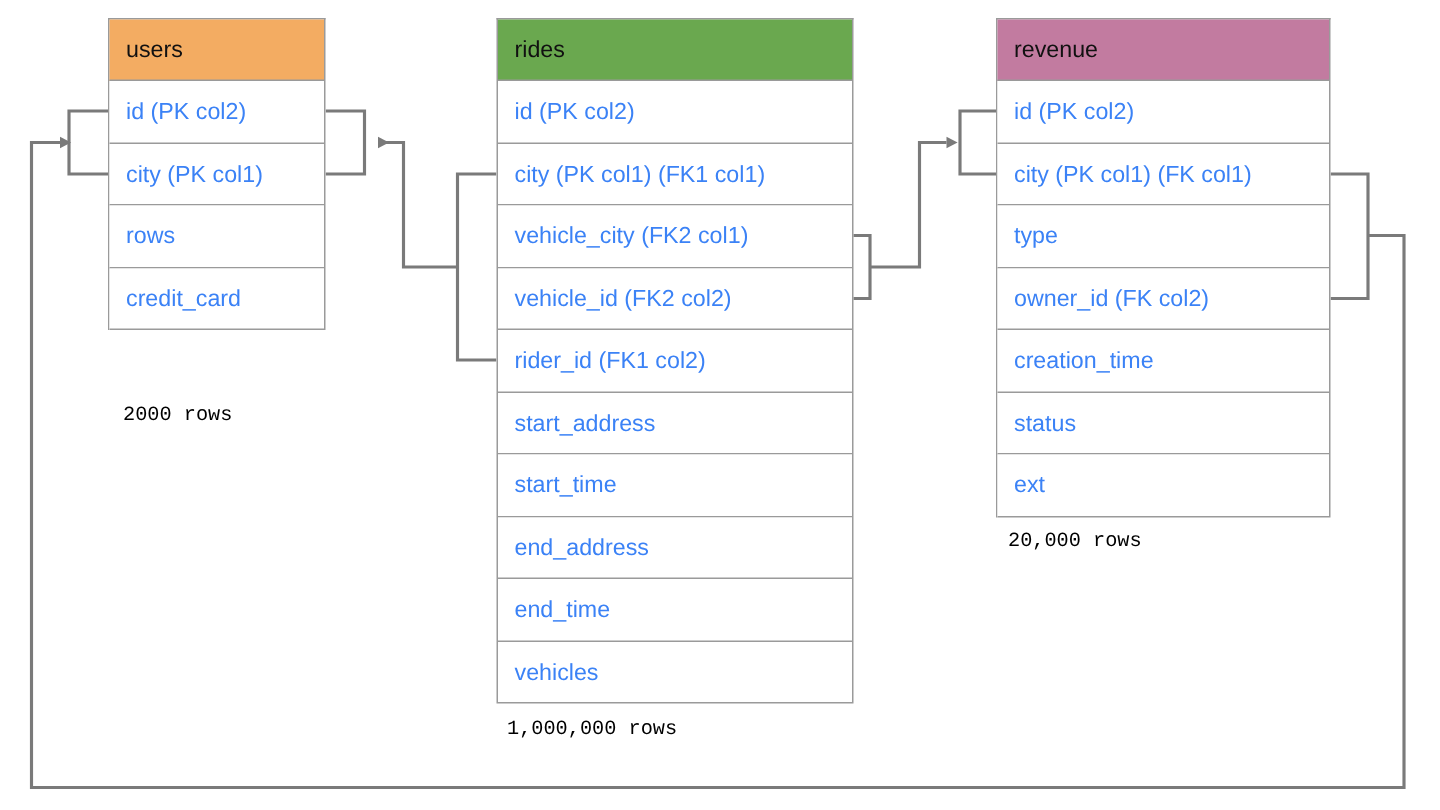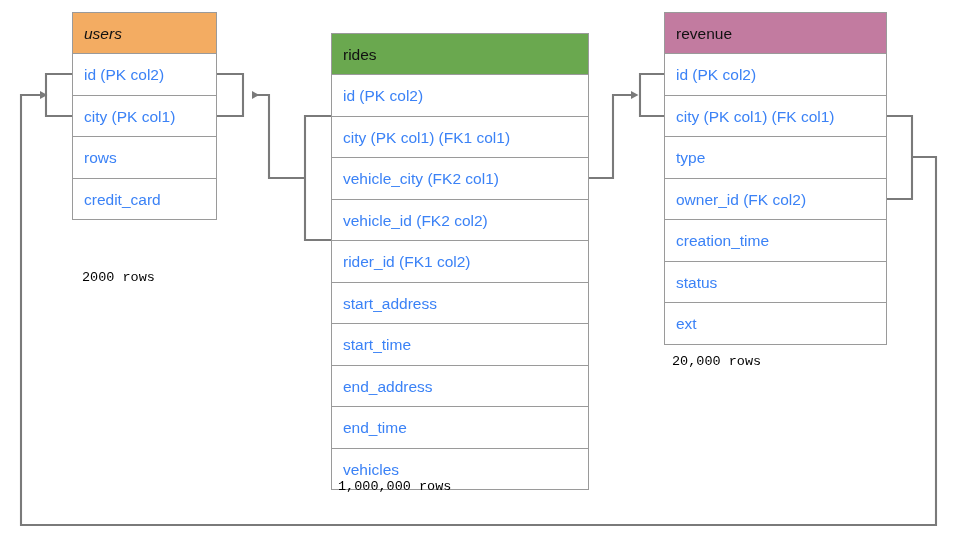--- a/index.html
+++ b/index.html
@@ -97,29 +97,29 @@
 
       <path d="M580,178 L613,178 L613,95 L631,95" marker-end="url(#arrowR)"></path>
 
       <path d="M887,116 L912,116 L912,199 L887,199"></path>
 
       <path d="M912,157 L936,157 L936,525 L21,525 L21,95 L40,95" marker-end="url(#arrowR)"></path>
     </g>
   </svg>
 
   <div class="table-card" style="left:72px; top:12px; width:145px;">
-    <div class="tbl-header" style="background:#f3ac62;font-style:italic;">users</div>
+    <div class="tbl-header" style="background:#f3ac62;">users</div>
     <div class="tbl-row">id (PK col2)</div>
     <div class="tbl-row">city (PK col1)</div>
     <div class="tbl-row">rows</div>
     <div class="tbl-row">credit_card</div>
   </div>
   <div class="row-count" style="left:82px; top:270px;">2000 rows</div>
 
-  <div class="table-card" style="left:331px; top:12px; width:258px;margin-top:21px;">
+  <div class="table-card" style="left:331px; top:12px; width:238px;">
     <div class="tbl-header" style="background:#6aa84f;">rides</div>
     <div class="tbl-row">id (PK col2)</div>
     <div class="tbl-row">city (PK col1) (FK1 col1)</div>
     <div class="tbl-row">vehicle_city (FK2 col1)</div>
     <div class="tbl-row">vehicle_id (FK2 col2)</div>
     <div class="tbl-row">rider_id (FK1 col2)</div>
     <div class="tbl-row">start_address</div>
     <div class="tbl-row">start_time</div>
     <div class="tbl-row">end_address</div>
     <div class="tbl-row">end_time</div>

